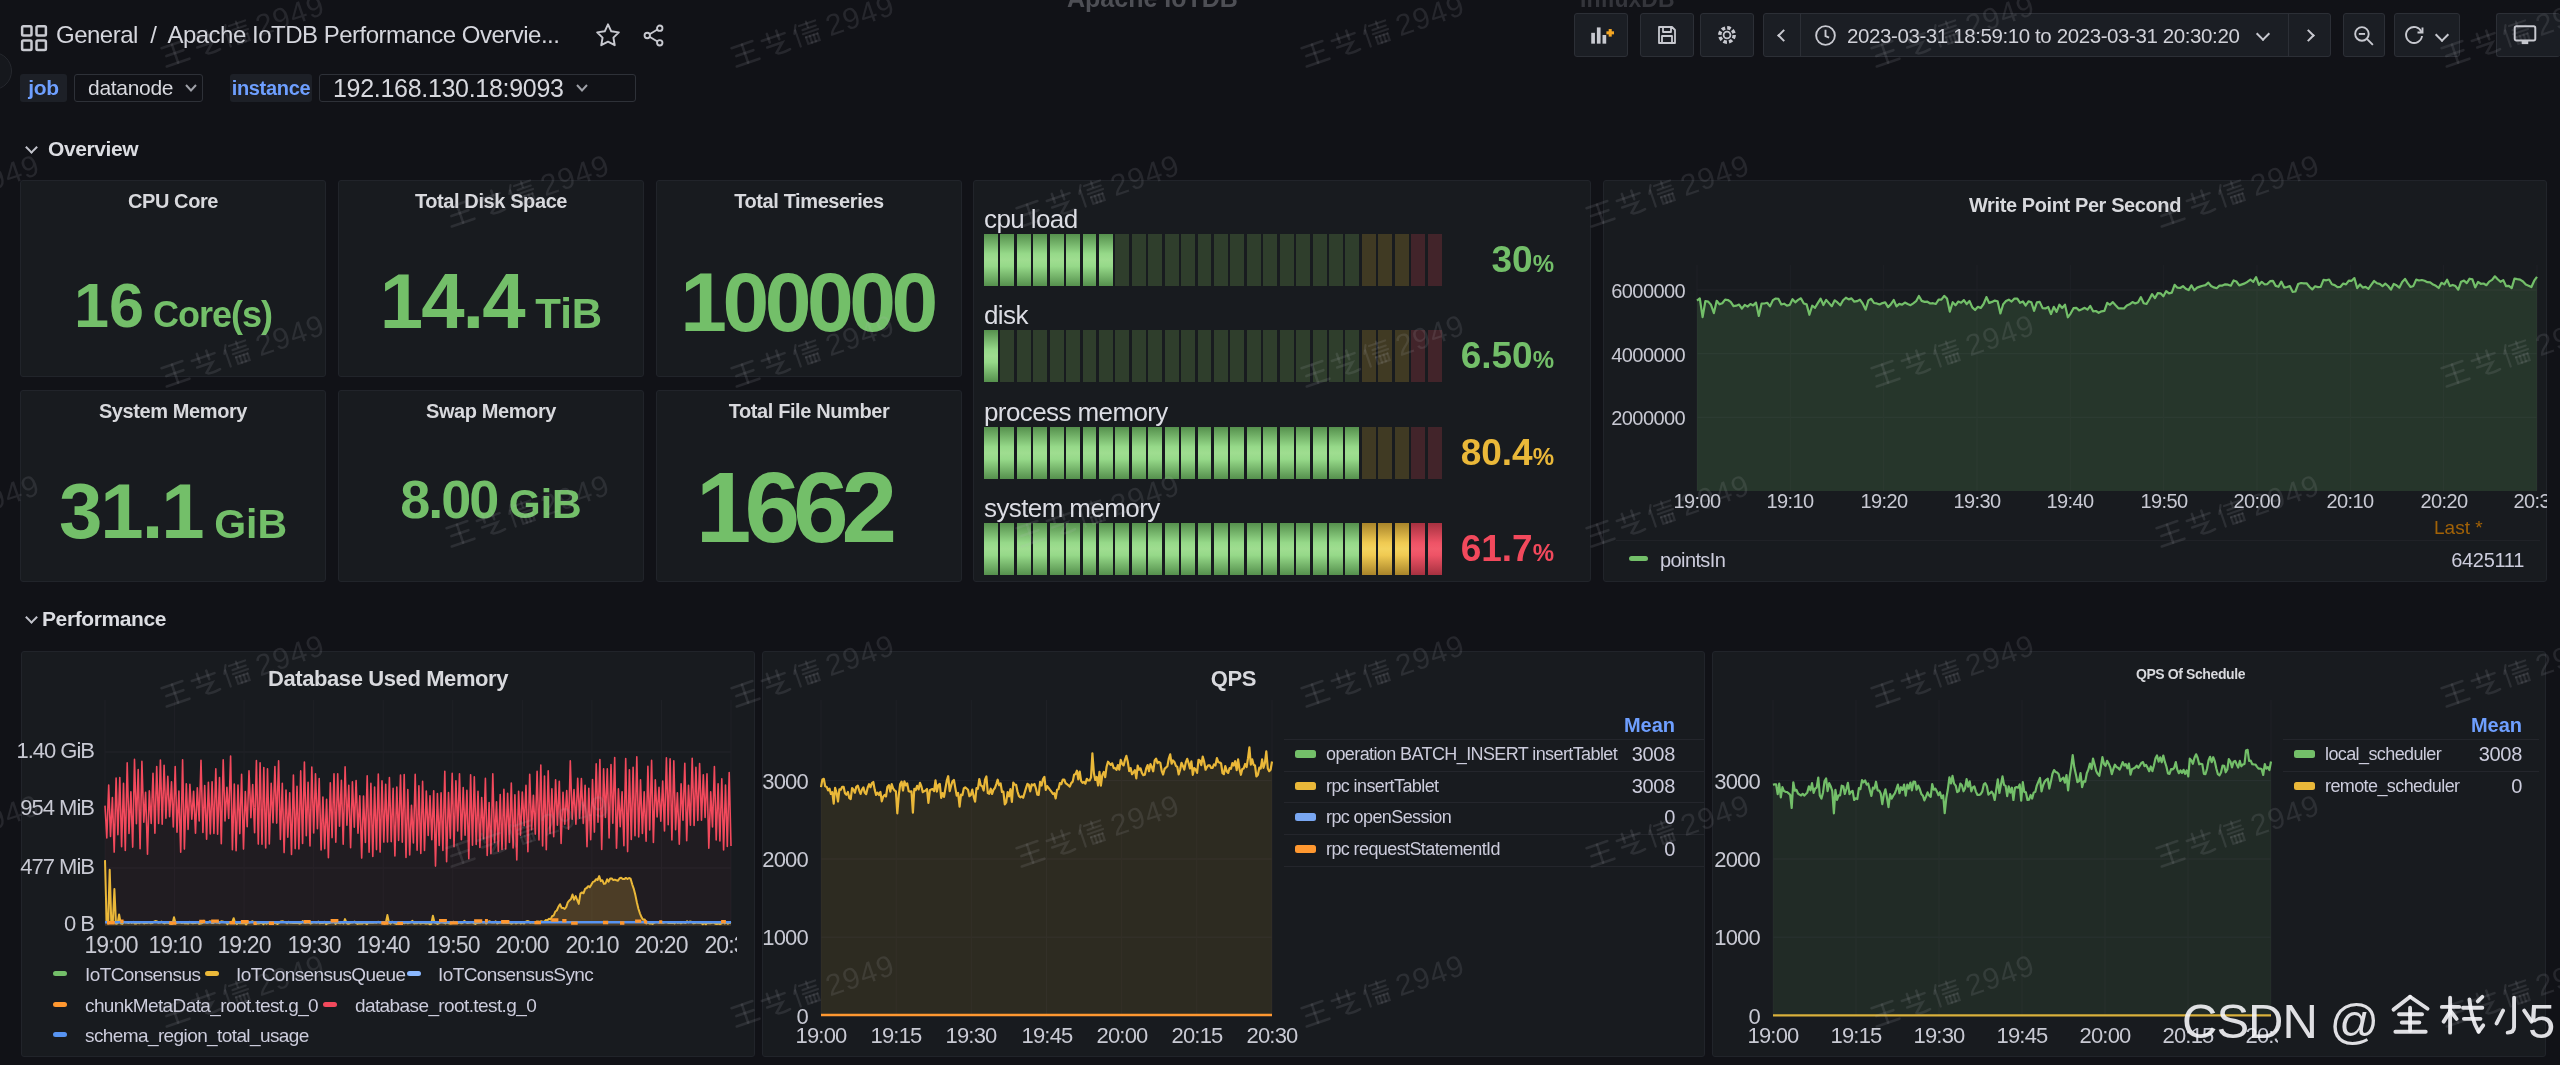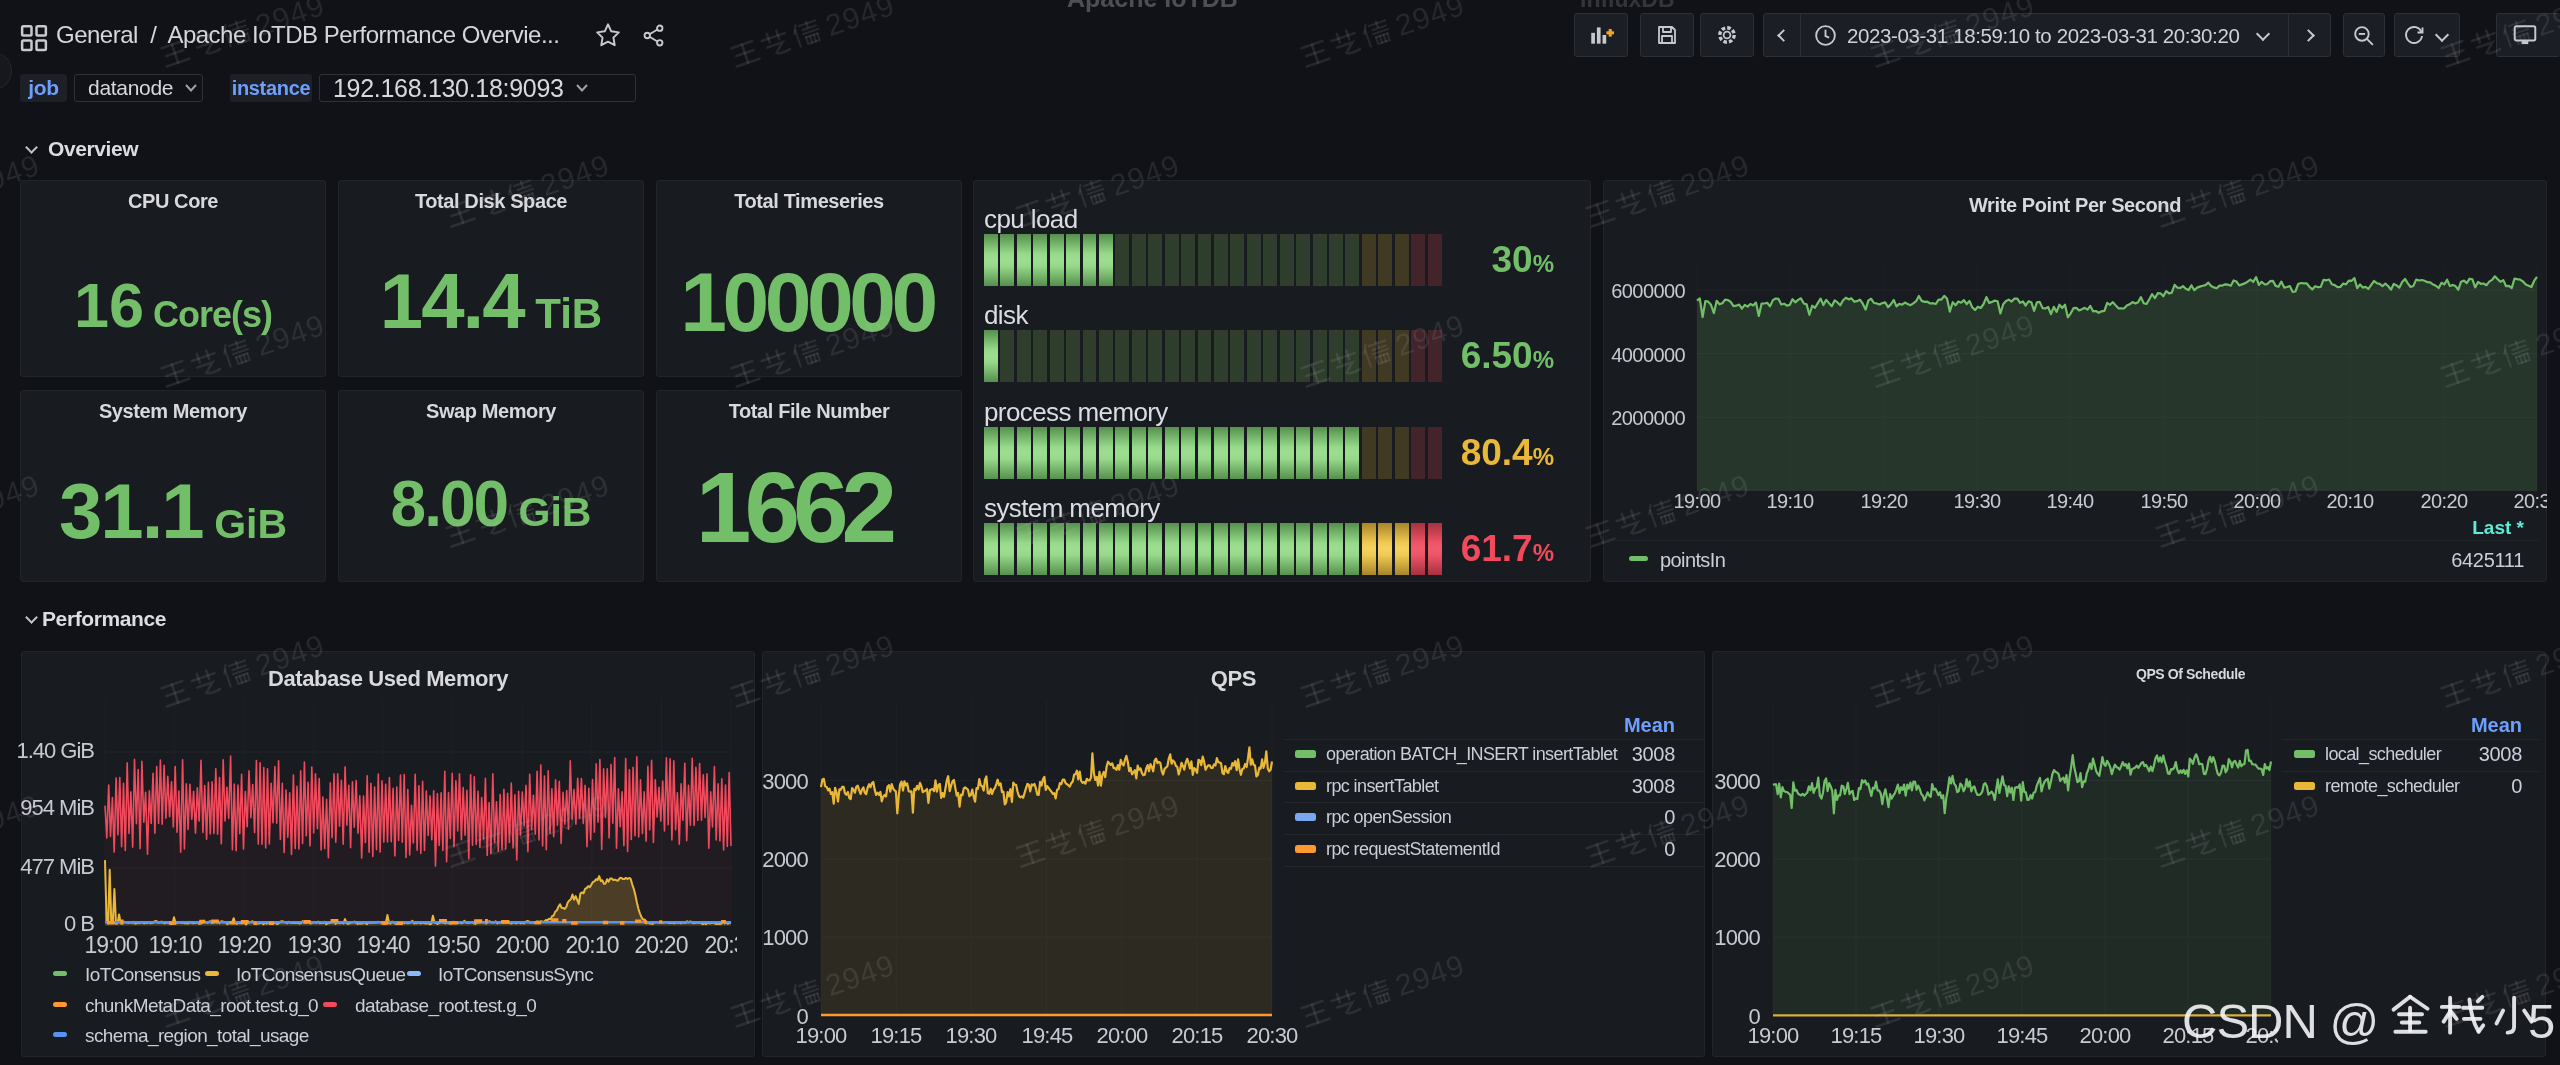--- a/index.html
+++ b/index.html
@@ -202,21 +202,21 @@
 <div class="panel" style="left:656px; top:180px; width:306px; height:197px;"></div>
 <div class="statt" style="left:656px; top:190px; width:306px;">Total Timeseries</div>
 <div class="statv" style="left:654px; top:260px; width:306px;"><span style="font-size:84px; letter-spacing:-4.5px;">100000</span></div>
 
 <div class="panel" style="left:20px; top:390px; width:306px; height:192px;"></div>
 <div class="statt" style="left:20px; top:400px; width:306px;">System Memory</div>
 <div class="statv" style="left:20px; top:472px; width:306px;"><span style="font-size:78px; letter-spacing:-2px;">31.1</span><span style="font-size:41px;"> GiB</span></div>
 
 <div class="panel" style="left:338px; top:390px; width:306px; height:192px;"></div>
 <div class="statt" style="left:338px; top:400px; width:306px;">Swap Memory</div>
-<div class="statv" style="left:338px; top:472px; width:306px;"><span style="font-size:64px; letter-spacing:-2px;">8.00</span><span style="font-size:41px;"> GiB</span></div>
+<div class="statv" style="left:338px; top:472px; width:306px;"><span style="font-size:54px; letter-spacing:-2px;">8.00</span><span style="font-size:41px;"> GiB</span></div>
 
 <div class="panel" style="left:656px; top:390px; width:306px; height:192px;"></div>
 <div class="statt" style="left:656px; top:400px; width:306px;">Total File Number</div>
 <div class="statv" style="left:640px; top:457px; width:306px;"><span style="font-size:100px; letter-spacing:-7px;">1662</span></div>
 
 <div class="panel" style="left:973px; top:180px; width:618px; height:402px;"></div>
 <div class="gaugelab" style="left:984.0px; top:204px;">cpu load</div>
     <div class="abs" style="left:984.0px; top:234px; width:377.8px; height:52.0px; background:#2f3e2c;"></div>
     <div class="abs" style="left:1361.8px; top:234px; width:49.3px; height:52.0px; background:#403a23;"></div>
     <div class="abs" style="left:1411.2px; top:234px; width:32.8px; height:52.0px; background:#42242a;"></div>
@@ -274,21 +274,21 @@
       <div class="axis" style="left:152px;top:0px;width:70px;">19:10</div>
       <div class="axis" style="left:246px;top:0px;width:70px;">19:20</div>
       <div class="axis" style="left:339px;top:0px;width:70px;">19:30</div>
       <div class="axis" style="left:432px;top:0px;width:70px;">19:40</div>
       <div class="axis" style="left:526px;top:0px;width:70px;">19:50</div>
       <div class="axis" style="left:619px;top:0px;width:70px;">20:00</div>
       <div class="axis" style="left:712px;top:0px;width:70px;">20:10</div>
       <div class="axis" style="left:806px;top:0px;width:70px;">20:20</div>
       <div class="axis" style="left:899px;top:0px;width:70px;">20:30</div>
 </div>
-<div class="abs" style="left:2434px; top:517px; width:90px; text-align:right; color:#5eead4; font-weight:bold; font-size:19px;">Last *</div>
+<div class="abs" style="left:2434px; top:517px; width:90px; color:#a16207; font-weight:normal; font-size:19px;">Last *</div>
 <div class="abs" style="left:1616px; top:540px; width:924px; border-top:1px solid #202227;"></div>
 <div class="sw" style="left:1629px; top:556px; background:#73bf69;"></div>
 <div class="leg" style="left:1660px; top:549px; font-size:20px;">pointsIn</div>
 <div class="legv" style="left:2324px; top:549px; width:200px;">6425111</div>
 
 <div class="panel" style="left:21px; top:651px; width:734px; height:406px;"></div>
 <div class="ptitle" style="left:21px; top:666px; width:734px; font-size:22px;">Database Used Memory</div>
 <svg width="2560" height="1065" style="left:0; top:0; clip-path:inset(651px 1805px 8px 21px);">
   <line x1="105" y1="752.0" x2="731" y2="752.0" stroke="#22242a" stroke-width="1"></line>
       <line x1="105" y1="809.3" x2="731" y2="809.3" stroke="#22242a" stroke-width="1"></line>

